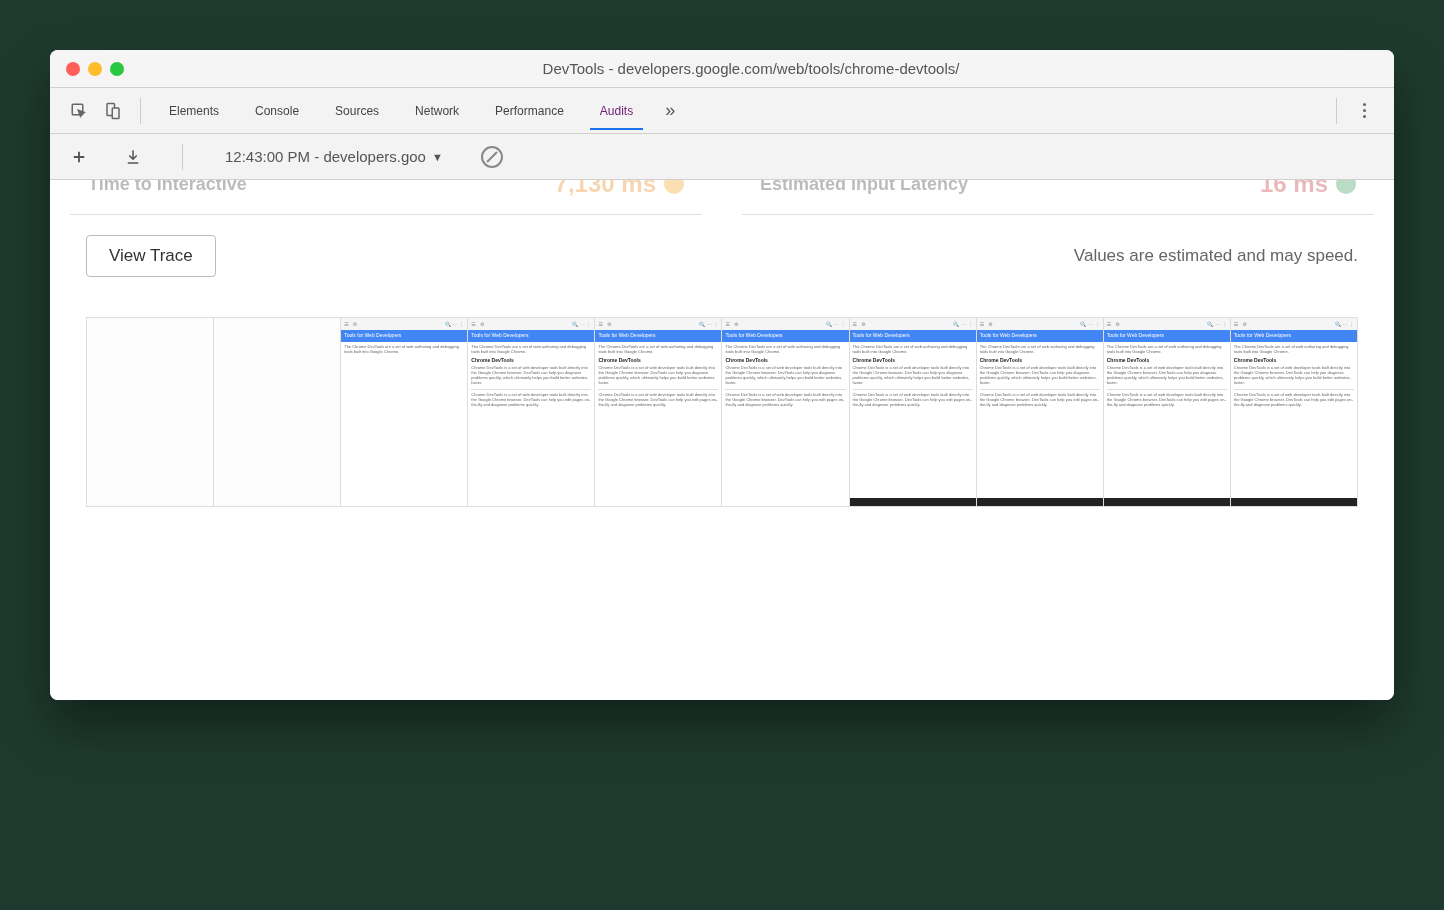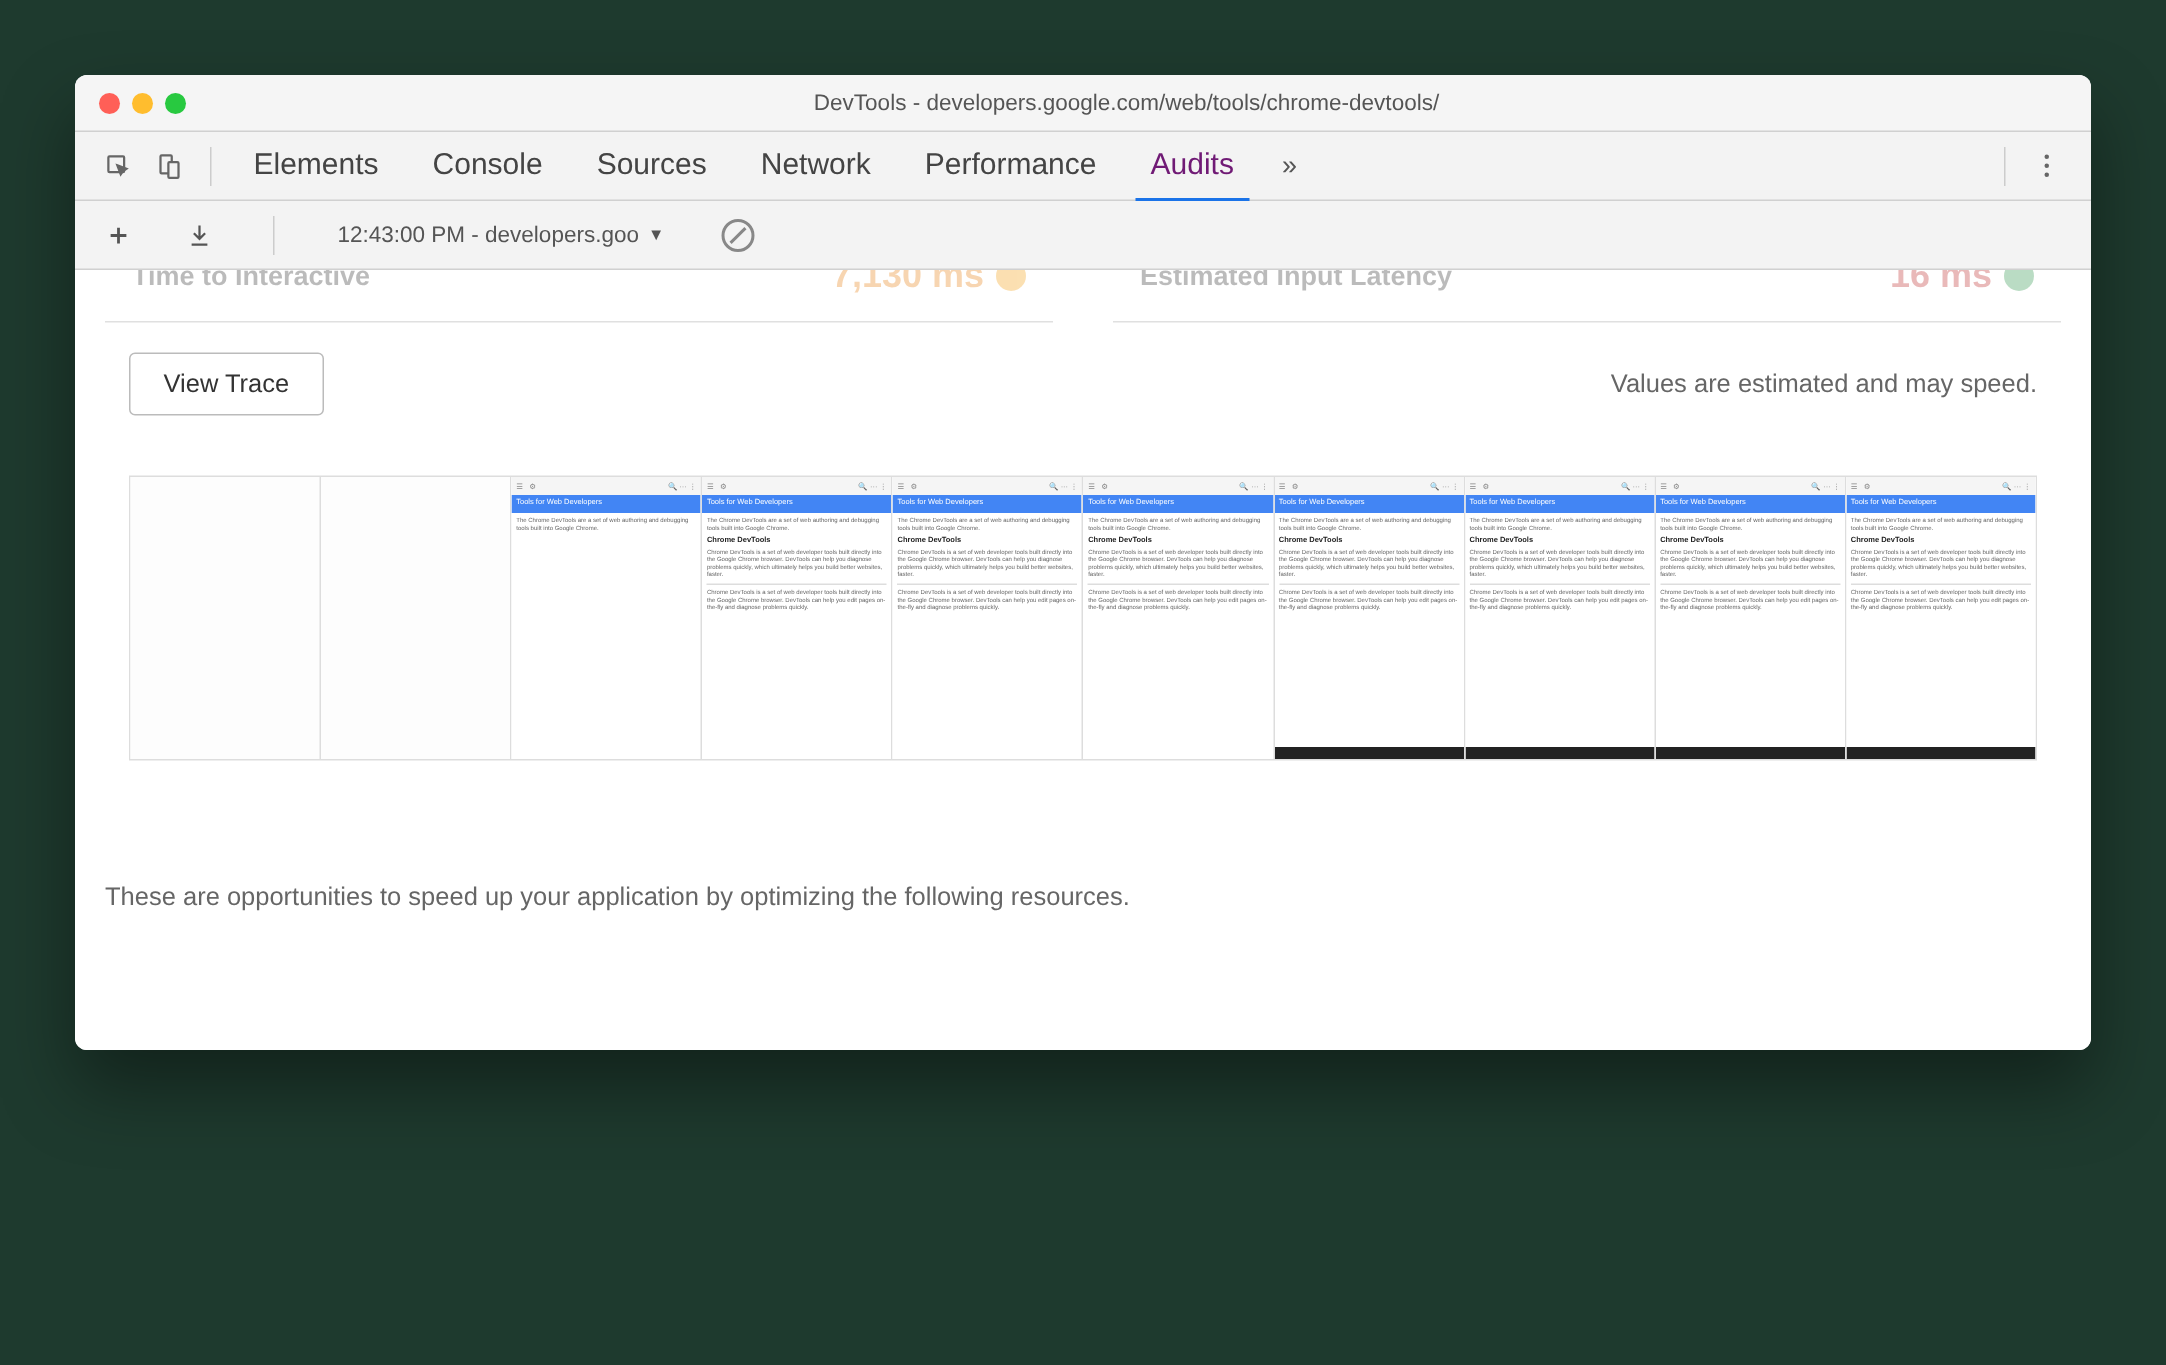--- a/index.html
+++ b/index.html
@@ -67,21 +67,21 @@
     .tab-icon-btn svg { width: 18px; height: 18px; }
     .tabsep {
       width: 1px;
       height: 26px;
       background: #ccc;
       margin: 0 10px;
     }
     .tab {
       padding: 12px 18px;
       color: #444;
-      font-size: 20px;
+      font-size: 12px;
       cursor: pointer;
       position: relative;
     }
     .tab.active {
       color: #701a75;
     }
     .tab.active::after {
       content: '';
       position: absolute;
       left: 8px;
@@ -491,18 +491,17 @@
             <p>The Chrome DevTools are a set of web authoring and debugging tools built into Google Chrome.</p>
             <div class="h">Chrome DevTools</div>
             <p>Chrome DevTools is a set of web developer tools built directly into the Google Chrome browser. DevTools can help you diagnose problems quickly, which ultimately helps you build better websites, faster.</p>
             <p style="border-top:1px solid #ddd;padding-top:2px;margin-top:3px;">Chrome DevTools is a set of web developer tools built directly into the Google Chrome browser. DevTools can help you edit pages on-the-fly and diagnose problems quickly.</p>
           </div>
           <div class="frame-footer"></div>
         </div>
       </div>
 
     <div class="opportunities">
-      <div class="opp-desc">These are opportunities to speed up your application by optimizing the following resources.</div>
     </div>
 
   </div>
 
 </div>
 
 </body></html>

